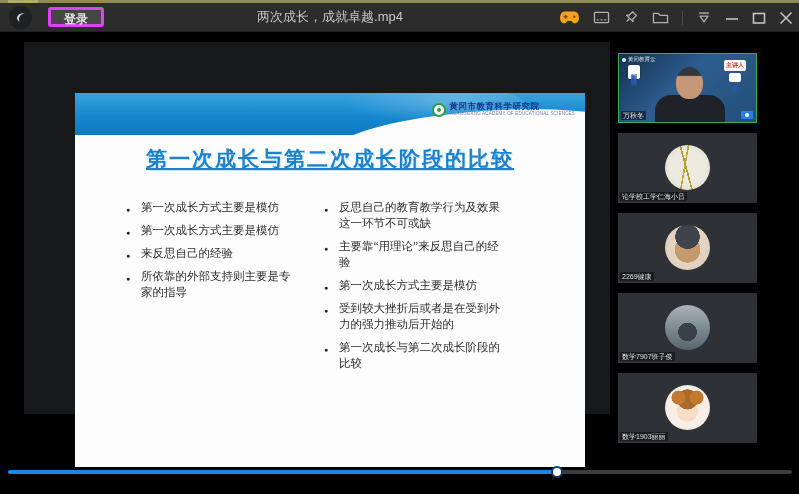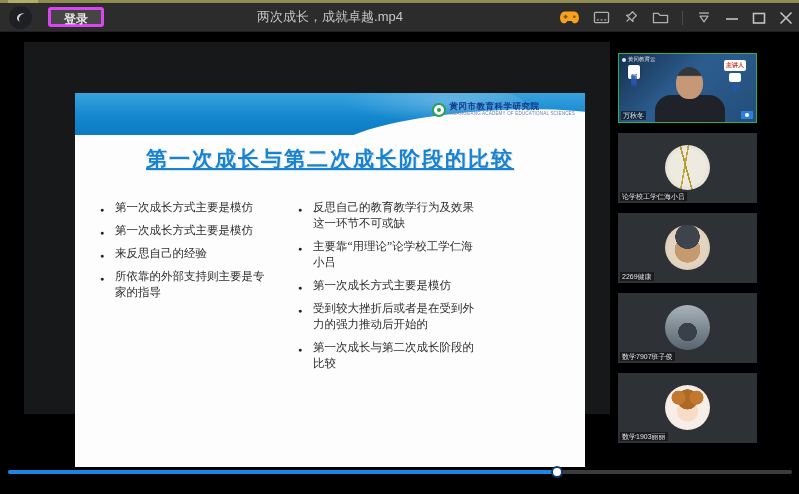--- a/index.html
+++ b/index.html
@@ -38,21 +38,21 @@
   .band-swoosh{position:absolute;right:-50px;bottom:-34px;width:300px;height:58px;background:#fdfdfd;
     border-radius:50% 50% 0 0;transform:rotate(-4deg);}
   .org-badge{position:absolute;right:10px;top:9px;display:flex;align-items:center;gap:4px;z-index:2;}
   .org-logo{width:14px;height:14px;border-radius:50%;background:#fff;border:2px solid #2e9e4f;
     display:inline-block;flex:0 0 auto;position:relative;}
   .org-logo::after{content:"";position:absolute;left:3px;top:3px;width:4px;height:4px;border-radius:50%;background:#2e9e4f;}
   .org-name{font-size:8.5px;font-weight:bold;color:#123a8c;letter-spacing:.5px;line-height:9px;}
   .org-sub{font-size:4.5px;color:#6f7fae;letter-spacing:.2px;line-height:6px;}
   .slide-title{margin-top:10px;text-align:center;font-size:21px;font-weight:bold;color:#1b82cf;
     letter-spacing:2px;text-shadow:1px 1px 0 #cfe6f6;text-decoration:underline;}
-  .cols{display:flex;margin-top:26px;padding-left:40px;gap:46px;}
+  .cols{display:flex;margin-top:26px;padding-left:66px;gap:46px;}
   .bullets{list-style:none;margin:0;padding:0;width:152px;}
   .bullets.right{width:162px;font-family:Liberation Serif, serif;}
   .bullets li{position:relative;margin-bottom:7px;font-size:11.5px;line-height:16px;color:#2c2c2c;padding-left:0;}
   .bullets li::before{content:"●";position:absolute;left:-15px;top:3px;font-size:7px;color:#222;}
 
   
   .sidebar{position:absolute;left:618px;top:0;width:139px;height:462px;}
   .thumb{position:absolute;left:0;width:139px;height:70px;background:#2e3135;overflow:hidden;}
   .thumb .name-label{position:absolute;left:2px;bottom:2px;font-size:7px;color:#e0e0e0;
     background:rgba(10,10,10,.55);padding:0 2px;line-height:9px;white-space:nowrap;}
@@ -188,21 +188,21 @@
         <div class="slide-title">第一次成长与第二次成长阶段的比较</div>
         <div class="cols">
           <ul class="bullets">
             <li>第一次成长方式主要是模仿</li>
             <li>第一次成长方式主要是模仿</li>
             <li>来反思自己的经验</li>
             <li>所依靠的外部支持则主要是专家的指导</li>
           </ul>
           <ul class="bullets right">
             <li>反思自己的教育教学行为及效果这一环节不可或缺</li>
-            <li>主要靠“用理论”论学校工学仁海小吕</li>
+            <li>主要靠“用理论”来反思自己的经验</li>
             <li>第一次成长方式主要是模仿</li>
             <li>受到较大挫折后或者是在受到外力的强力推动后开始的</li>
             <li>第一次成长与第二次成长阶段的比较</li>
           </ul>
         </div>
 
       </div>
     </div>
 
     <div class="sidebar">

